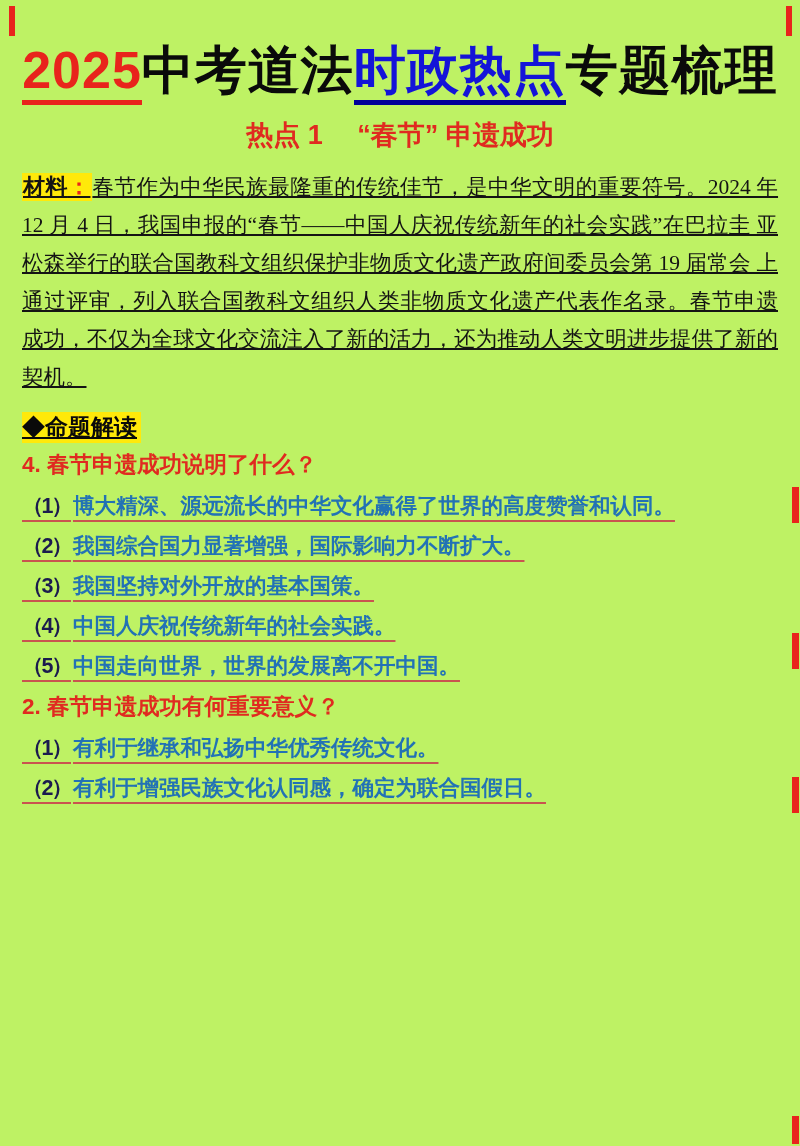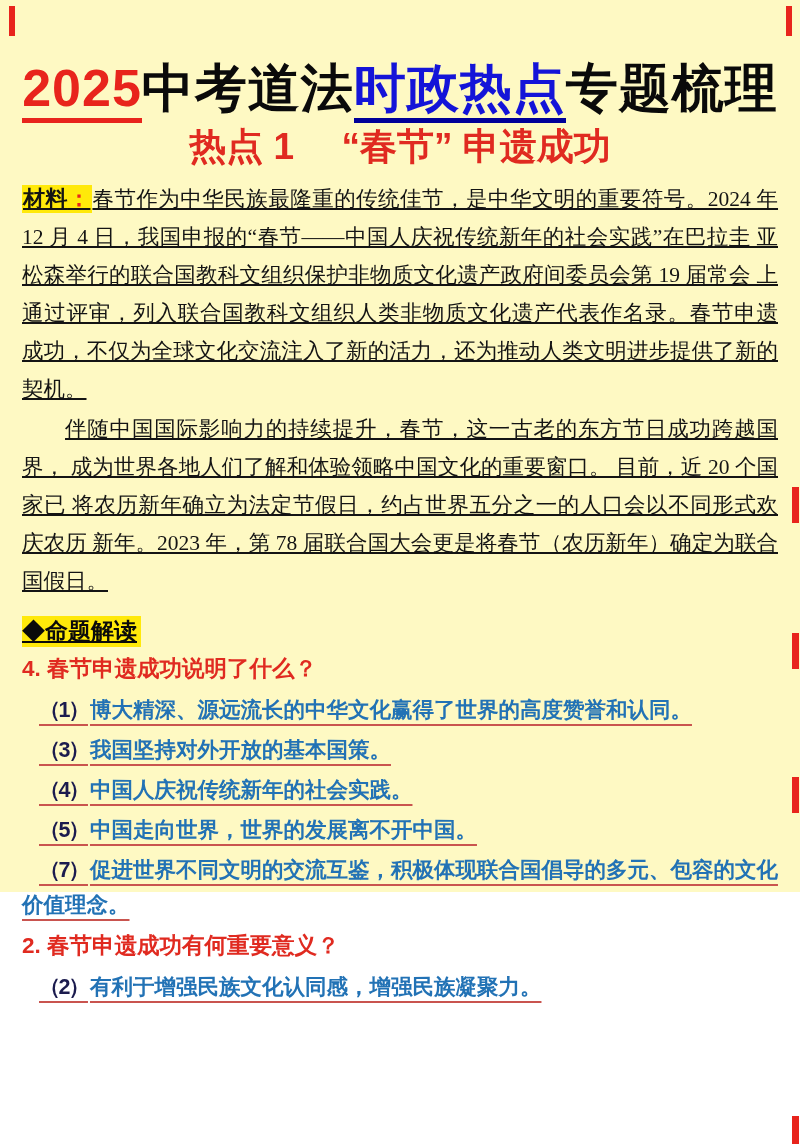--- a/index.html
+++ b/index.html
@@ -1,57 +1,57 @@
 <!DOCTYPE html>
 <html><head>
 <meta charset="utf-8">
 <style>
   html,body{margin:0;padding:0;background:#ffffff;}
   body{width:800px;height:1146px;overflow:hidden;position:relative;
        font-family:"Liberation Sans",sans-serif;color:#111;}
-  .page{position:relative;width:800px;height:892px;padding:34px 22px 0;box-sizing:border-box;background:#fef9c3;}
+  .page{position:relative;width:800px;height:1146px;padding:16px 22px 0;box-sizing:border-box;background:#bef264;}
 
   
   .edge-mark{position:absolute;background:#e8241c;}
   .em1{left:9px;top:6px;width:6px;height:30px;}
   .em2{left:786px;top:6px;width:6px;height:30px;}
   .em3{left:792px;top:487px;width:7px;height:36px;}
   .em4{left:792px;top:633px;width:7px;height:36px;}
   .em5{left:792px;top:777px;width:7px;height:36px;}
   .em6{left:792px;top:1116px;width:7px;height:28px;}
 
   
   .main-title{margin:22px 0 10px;text-align:center;font-size:52px;line-height:64px;
               font-weight:900;letter-spacing:1px;white-space:nowrap;}
   .t-red{color:#e8241c;border-bottom:5px solid #e8241c;padding-bottom:1px;}
   .t-black{color:#0a0a0a;}
   .t-blue{color:#1414d8;border-bottom:5px solid #000099;padding-bottom:1px;}
 
-  .sub-title{margin:10px 0 16px;text-align:center;color:#e02a20;font-weight:700;
-             font-size:37px;line-height:34px;}
+  .sub-title{margin:16px 0 16px;text-align:center;color:#e02a20;font-weight:700;
+             font-size:27px;line-height:34px;}
 
   
   .body-p{font-family:"Liberation Serif","DejaVu Serif",serif;
           font-size:21.5px;line-height:38px;text-align:justify;margin:0 0 2px;color:#141414;text-decoration:underline;}
   .body-p.indent{text-indent:2em;}
   .hl{background:#ffe90a;}
   .mat-label{font-family:"Liberation Sans",sans-serif;font-weight:700;font-size:22px;
              padding:1px 2px 2px 1px;}
   .mat-colon{color:#e8241c;font-weight:700;}
 
   .section-line{margin:16px 0 6px;font-size:23px;line-height:30px;font-weight:700;color:#0a0a0a;}
   .section-line .hl{padding:2px 4px 3px 0;text-decoration:underline;}
 
   .q-title{color:#e02a20;font-weight:700;font-size:22.5px;line-height:30px;margin:8px 0 9px;}
 
   .answers{margin:0;}
   .answer{font-size:21.5px;line-height:35px;margin:0 0 5px;font-weight:700;}
   .answer .u{text-decoration:underline;text-decoration-color:#c9544f;
              -webkit-text-decoration-color:#c9544f;text-decoration-thickness:2px;
-             text-underline-offset:7px;margin-left:17px;}
+             text-underline-offset:7px;}
   .answer .num{color:#1b1b4e;letter-spacing:-2px;padding-right:2px;}
   .answer .txt{color:#2272b5;}
 </style>
 </head>
 <body>
 
 <div class="page">
 
   <div class="edge-mark em1"></div>
   <div class="edge-mark em2"></div>
@@ -59,35 +59,35 @@
   <div class="edge-mark em4"></div>
   <div class="edge-mark em5"></div>
   <div class="edge-mark em6"></div>
 
   <h1 class="main-title"><span class="t-red">2025</span><span class="t-black">中考道法</span><span class="t-blue">时政热点</span><span class="t-black">专题梳理</span></h1>
 
   <h2 class="sub-title">热点 1　 “春节” 申遗成功</h2>
 
   <p class="body-p"><span class="hl mat-label"><span>材料</span><span class="mat-colon">：</span></span><span>春节作为中华民族最隆重的传统佳节，是中华文明的重要符号。2024 年 12 月 4 日，我国申报的“春节——中国人庆祝传统新年的社会实践”在巴拉圭 亚松森举行的联合国教科文组织保护非物质文化遗产政府间委员会第 19 届常会 上通过评审，列入联合国教科文组织人类非物质文化遗产代表作名录。春节申遗 成功，不仅为全球文化交流注入了新的活力，还为推动人类文明进步提供了新的 契机。</span></p>
 
-  <p class="body-p indent">伴随中国国际影响力的持续提升，春节，这一古老的东方节日成功跨越国界， 成为世界各地人们了解和体验领略中国文化的重要窗口。 目前，近 20 个国家已 将农历新年确立为法定节假日，约占世界五分之一的人口会以不同形式欢庆农历 新年。2023 年，第 78 届联合国大会更是将春节（农历新年）确定为联合国假日。</p>
 
   <div class="section-line"><span class="hl"><span>◆</span><span>命题解读</span></span></div>
 
   <div class="q-title">4. 春节申遗成功说明了什么？</div>
 
   <div class="answers">
 
   <div class="answer"><span class="u"><span class="num">（1）</span><span class="txt">博大精深、源远流长的中华文化赢得了世界的高度赞誉和认同。</span></span></div>
+      <div class="answer"><span class="u"><span class="num">（2）</span><span class="txt">我国综合国力显著增强，国际影响力不断扩大。</span></span></div>
       <div class="answer"><span class="u"><span class="num">（3）</span><span class="txt">我国坚持对外开放的基本国策。</span></span></div>
       <div class="answer"><span class="u"><span class="num">（4）</span><span class="txt">中国人庆祝传统新年的社会实践。</span></span></div>
       <div class="answer"><span class="u"><span class="num">（5）</span><span class="txt">中国走向世界，世界的发展离不开中国。</span></span></div>
-      <div class="answer"><span class="u"><span class="num">（7）</span><span class="txt">促进世界不同文明的交流互鉴，积极体现联合国倡导的多元、包容的文化 价值理念。</span></span></div>
     </div>
 
   <div class="q-title">2. 春节申遗成功有何重要意义？</div>
 
   <div class="answers">
 
-      <div class="answer"><span class="u"><span class="num">（2）</span><span class="txt">有利于增强民族文化认同感，增强民族凝聚力。</span></span></div>
+  <div class="answer"><span class="u"><span class="num">（1）</span><span class="txt">有利于继承和弘扬中华优秀传统文化。</span></span></div>
+      <div class="answer"><span class="u"><span class="num">（2）</span><span class="txt">有利于增强民族文化认同感，确定为联合国假日。</span></span></div>
     </div>
 
 </div>
 
 </body></html>

